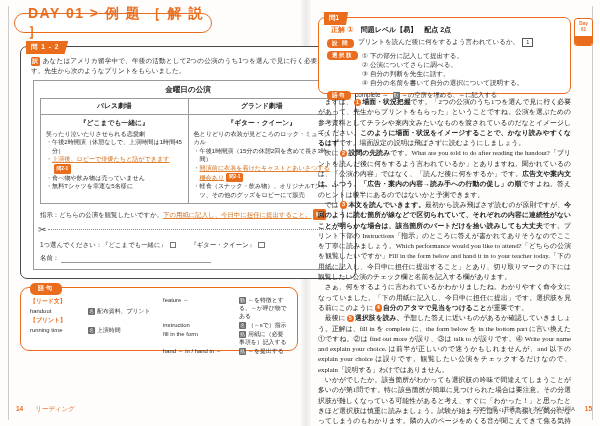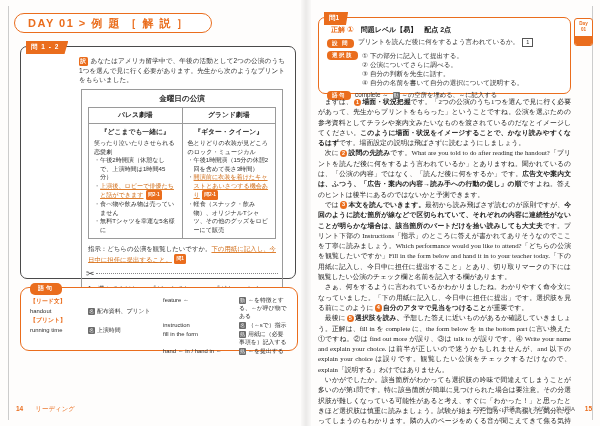--- a/index.html
+++ b/index.html
@@ -10,23 +10,23 @@
   .edge{ position:absolute; top:6px; bottom:6px; width:1px; background:#ccc; }
   .gutter{ position:absolute; left:301px; top:0; width:10px; height:100%;
            background:linear-gradient(90deg,rgba(0,0,0,0.02),rgba(0,0,0,0.08),rgba(0,0,0,0.02)); }
   .page{ position:absolute; top:8px; height:412px; }
   .left-page{ left:14px; width:292px; }
   .right-page{ left:318px; width:276px; }
 
   
   .day-header{ position:absolute; left:0; top:5px; width:198px; height:20px;
     border:1.5px solid var(--accent); border-radius:11px; display:flex; align-items:center;
-    padding-left:13px; color:var(--accent); font-weight:bold; font-size:11px; letter-spacing:1.5px; background:#fff; }
-  .main-box{ position:absolute; left:6px; top:38px; width:276px; height:233px;
-    border:1.3px solid #4a4a4a; border-radius:7px; background:#fff;padding-left:48px; }
+    padding-left:13px; color:var(--accent); font-weight:bold; font-size:14px; letter-spacing:1.5px; background:#fff; }
+  .main-box{ position:absolute; left:6px; top:38px; width:336px; height:233px;
+    border:1.3px solid #4a4a4a; border-radius:7px; background:#fff; }
   .qtab{ position:absolute; left:5px; top:-6px; background:var(--accent); color:#fff;
     font-size:6.5px; font-weight:bold; padding:2px 9px 2px 5px; letter-spacing:1px;
     clip-path:polygon(0 0,100% 0,91% 100%,0 100%); }
   .intro{ margin:9px 10px 0; font-size:6.6px; line-height:9.2px; text-align:justify; }
   .sqbadge{ display:inline-block; width:8.5px; height:8.5px; background:var(--accent); color:#fff;
     font-size:5.8px; line-height:8.5px; text-align:center; border-radius:1.5px; margin-right:3px; font-weight:bold; }
   .flyer{ margin:5px 12px 0; border:1px solid #9a9a9a; padding-bottom:4px; }
   .flyer-title{ text-align:center; font-weight:bold; font-size:7.6px; padding:4px 0 3px; }
   .ftable{ margin:0 6px; border:1px solid #9a9a9a; display:flex; }
   .fcol{ flex:1; padding:0 5px 4px; }

